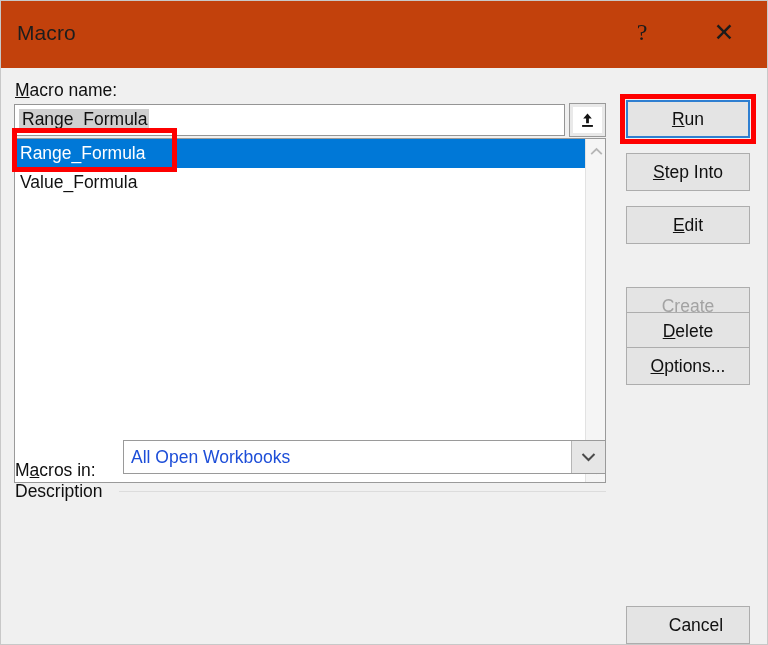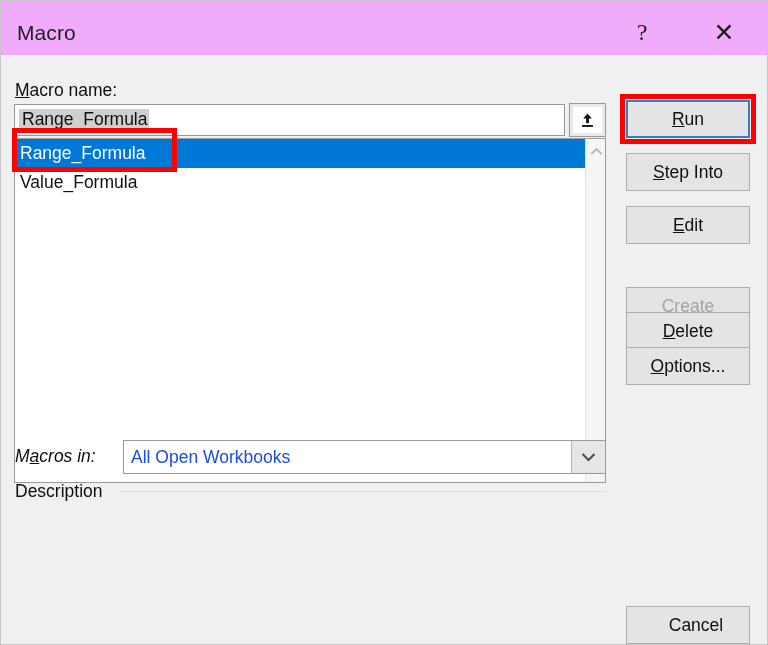--- a/index.html
+++ b/index.html
@@ -19,22 +19,22 @@
     left: 0; top: 0;
     width: 768px; height: 645px;
     background: #f0f0f0;
     border: 1px solid #c8c8c8;
   }
 
   
   .titlebar {
     position: absolute;
     left: 0; top: 0;
-    width: 766px; height: 54px;
-    background: #f0abfc;
+    width: 766px; height: 67px;
+    background: #c2410c;
   }
   .title-text {
     position: absolute;
     left: 16px; top: 20px;
     font-size: 21px;
     color: #1d1d1d;
     letter-spacing: 0.1px;
   }
   .titlebar-btn {
     position: absolute;
@@ -70,21 +70,21 @@
 
   .field-label {
     position: absolute;
     font-size: 17.5px;
     color: #0f0f0f;
     white-space: nowrap;
   }
   .field-label u { text-decoration: underline; text-underline-offset: 1px; }
 
   .lbl-macroname { left: 14px; top: 12px; }
-  .lbl-macrosin  { left: 14px; top: 378px; font-style: italic; }
+  .lbl-macrosin  { left: 14px; top: 392px; }
   .lbl-description { left: 14px; top: 413px; }
 
   
   .name-input {
     position: absolute;
     left: 13px; top: 36px;
     width: 551px; height: 32px;
     background: #ffffff;
     border: 1px solid #959595;
     display: flex;

